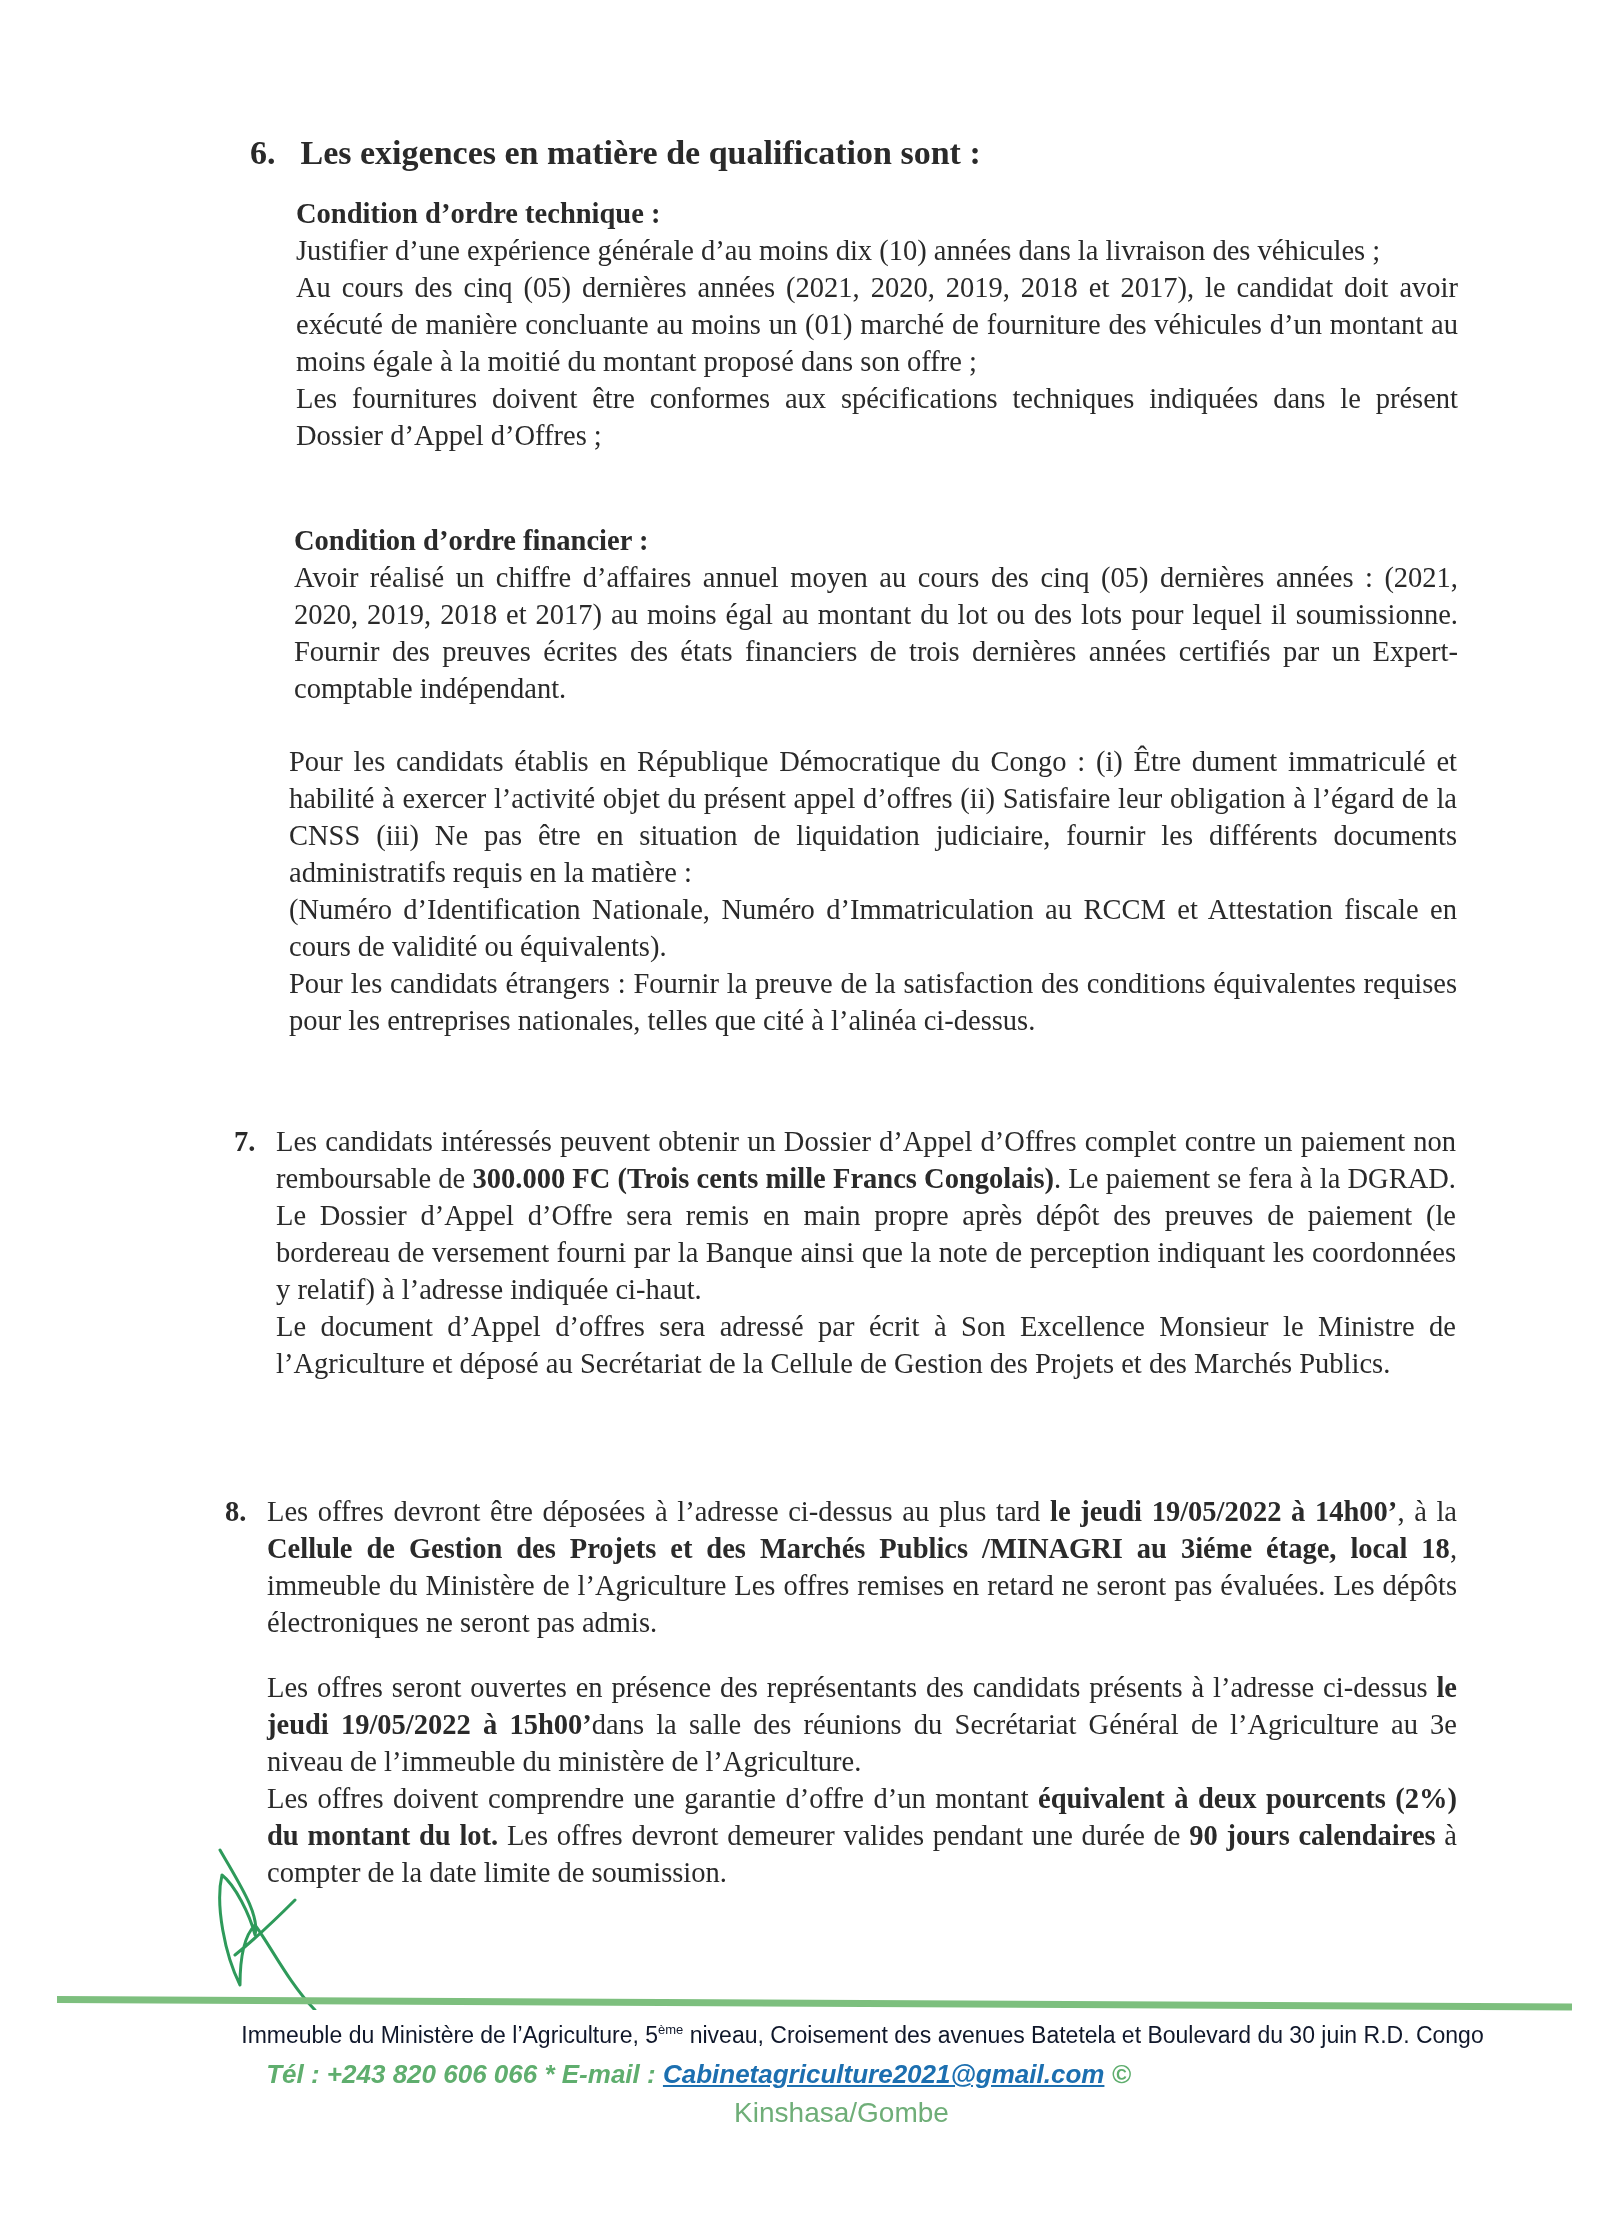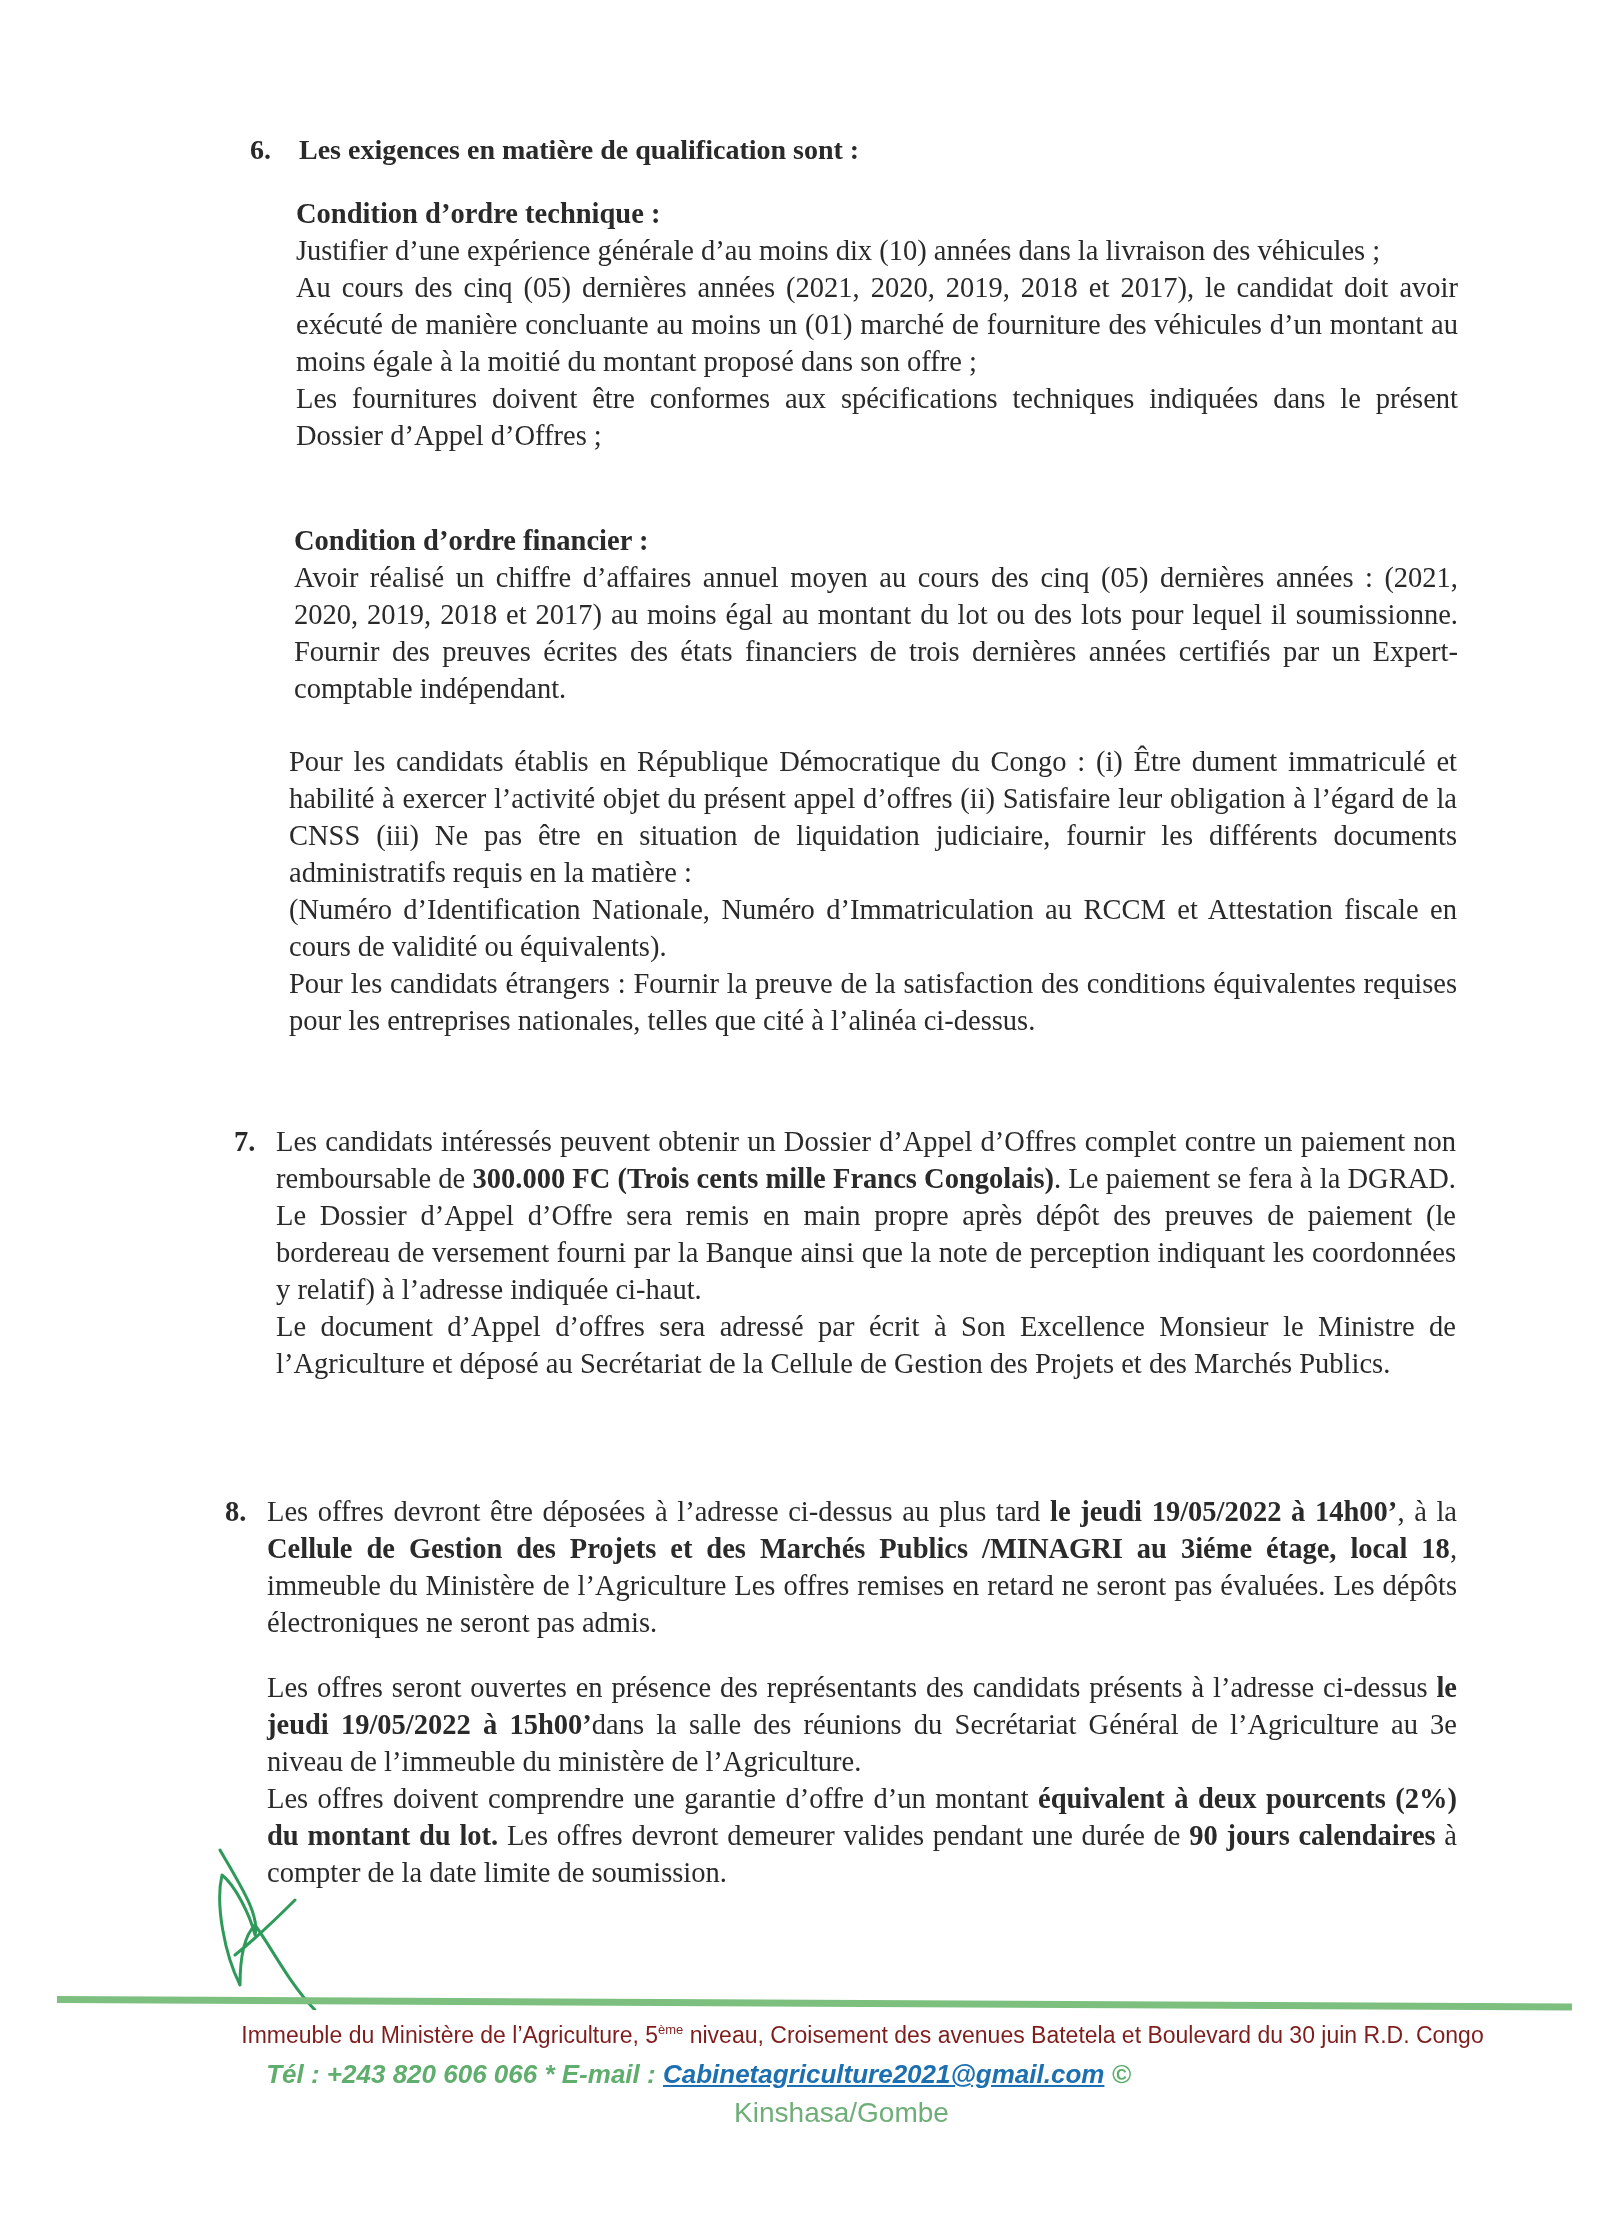--- a/index.html
+++ b/index.html
@@ -1,32 +1,32 @@
 <!DOCTYPE html>
 <html><head>
 <meta charset="utf-8">
 <style>
   html, body { margin: 0; padding: 0; background: #ffffff; }
   body { width: 1615px; height: 2219px; position: relative; overflow: hidden;
          font-family: "Liberation Serif", serif; color: #2a2a2a; }
   .page { position: absolute; left: 0; top: 0; width: 1615px; height: 2219px; }
   .txt { font-size: 28.5px; line-height: 37px; text-align: justify; }
   .blk { position: absolute; }
-  .heading6 { position: absolute; left: 250px; top: 134px; font-size: 28px; font-weight: bold; }
+  .heading6 { position: absolute; left: 250px; top: 134px; font-size: 34px; font-weight: bold; }
   .heading6 .num { display: inline-block; width: 42px; }
   .subhead { font-weight: bold; font-size: 28.5px; line-height: 37px; }
   b { font-weight: bold; font-family: Liberation Serif, serif; }
   .numitem { position: absolute; font-size: 28.5px; line-height: 37px; }
   .numitem .num { position: absolute; left: 0; top: 0; font-weight: bold; }
   .numitem .body { position: absolute; left: 42px; right: 0; top: 0; text-align: justify; }
   .p { margin: 0; text-align: justify; }
   .footer-rule { position: absolute; left: 57px; top: 1996px; width: 1515px; height: 7px;
                  background: #7dbf7e; transform: rotate(0.28deg); transform-origin: left center; }
   .footer-addr { position: absolute; left: 0; width: 1615px; top: 2022px; text-align: center;
-                 font-family: "Liberation Sans", sans-serif; font-size: 23px; color: #7f1d1d; padding-left: 110px; box-sizing: border-box; }
+                 font-family: "Liberation Sans", sans-serif; font-size: 23px; color: #0f172a; padding-left: 110px; box-sizing: border-box; }
   .footer-addr sup { font-size: 13px; }
   .footer-tel { position: absolute; left: 0; width: 1287px; top: 2059px; text-align: center;
                 font-family: "Liberation Sans", sans-serif; font-size: 26px; font-weight: bold; font-style: italic; color: #5fae6e; padding-left: 110px; box-sizing: border-box; }
   .footer-tel .email { color: #1c6fb0; text-decoration: underline; }
   .footer-city { position: absolute; left: 0; width: 1615px; top: 2097px; text-align: center;
                  font-family: "Liberation Sans", sans-serif; font-size: 28px; color: #6fae78; padding-left: 68px; box-sizing: border-box; }
   .signature { position: absolute; left: 200px; top: 1845px; width: 140px; height: 165px; }
 </style>
 </head>
 <body>

